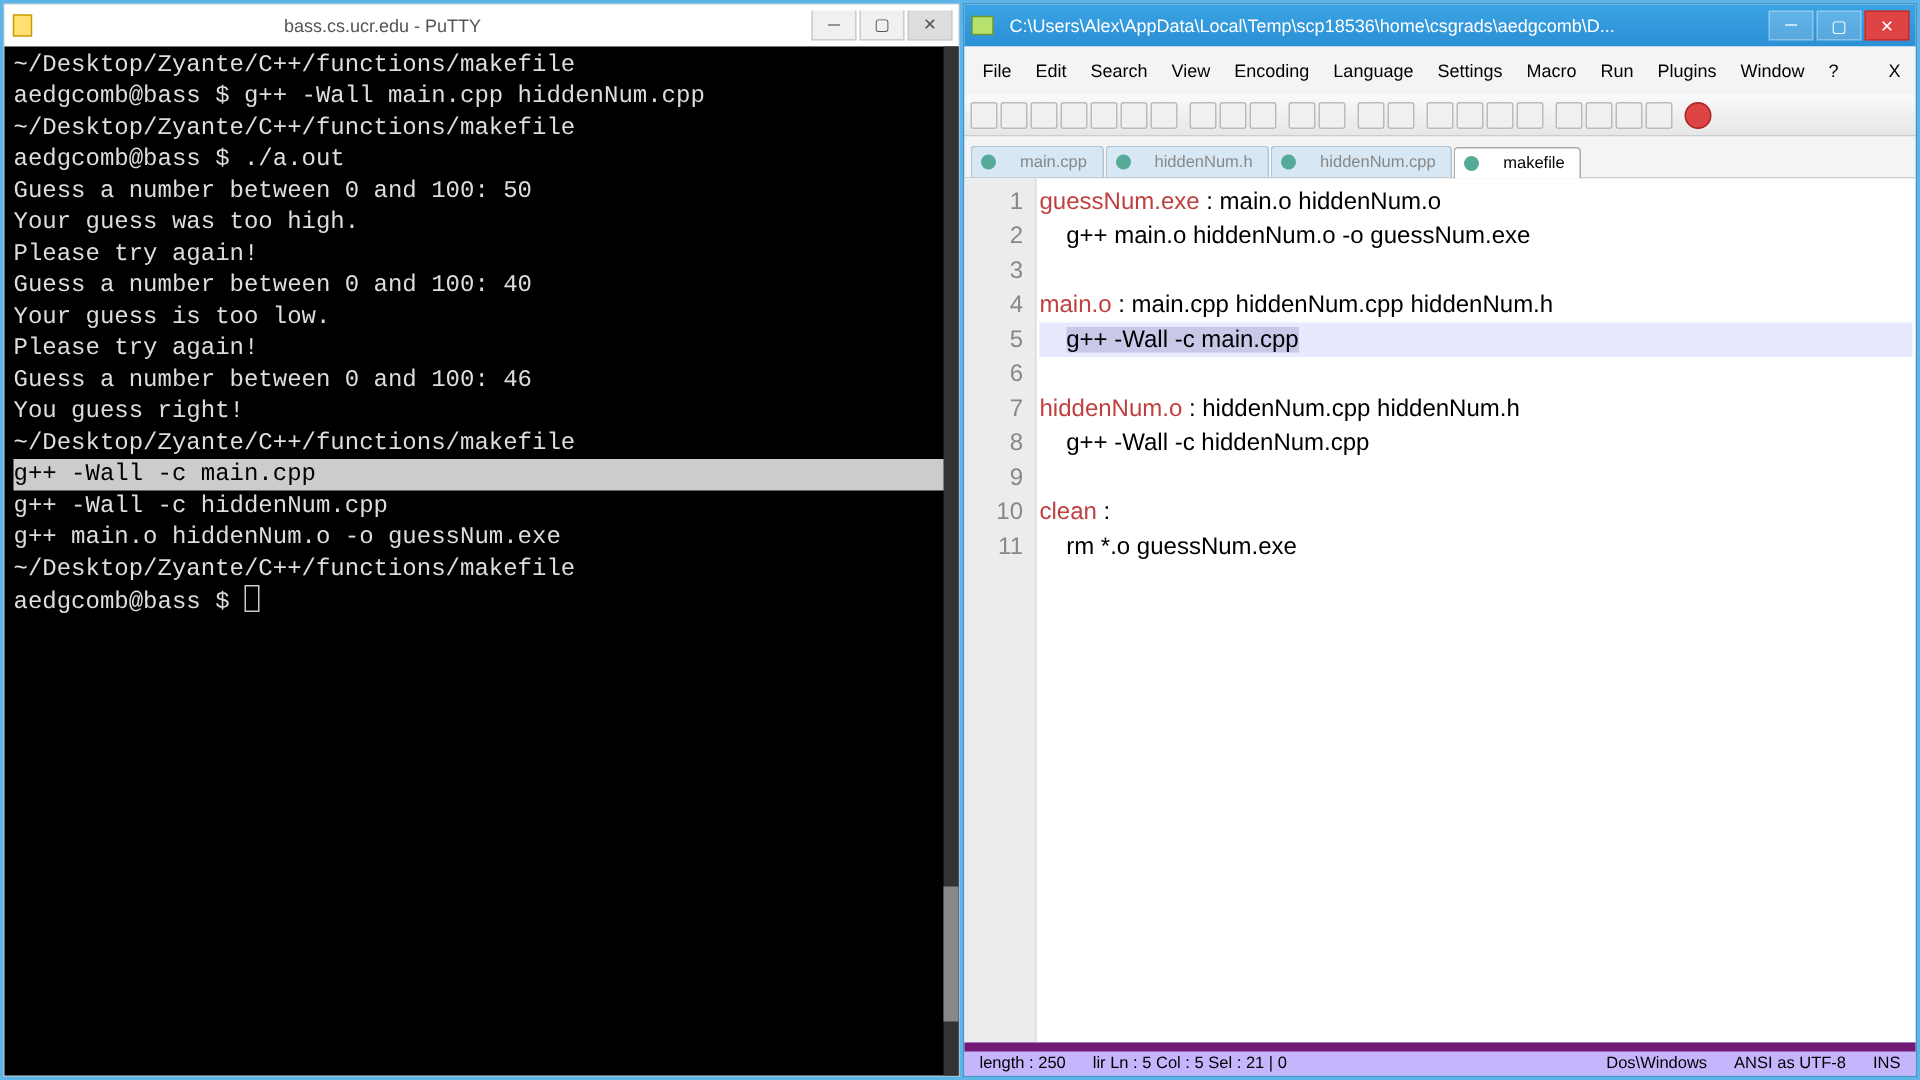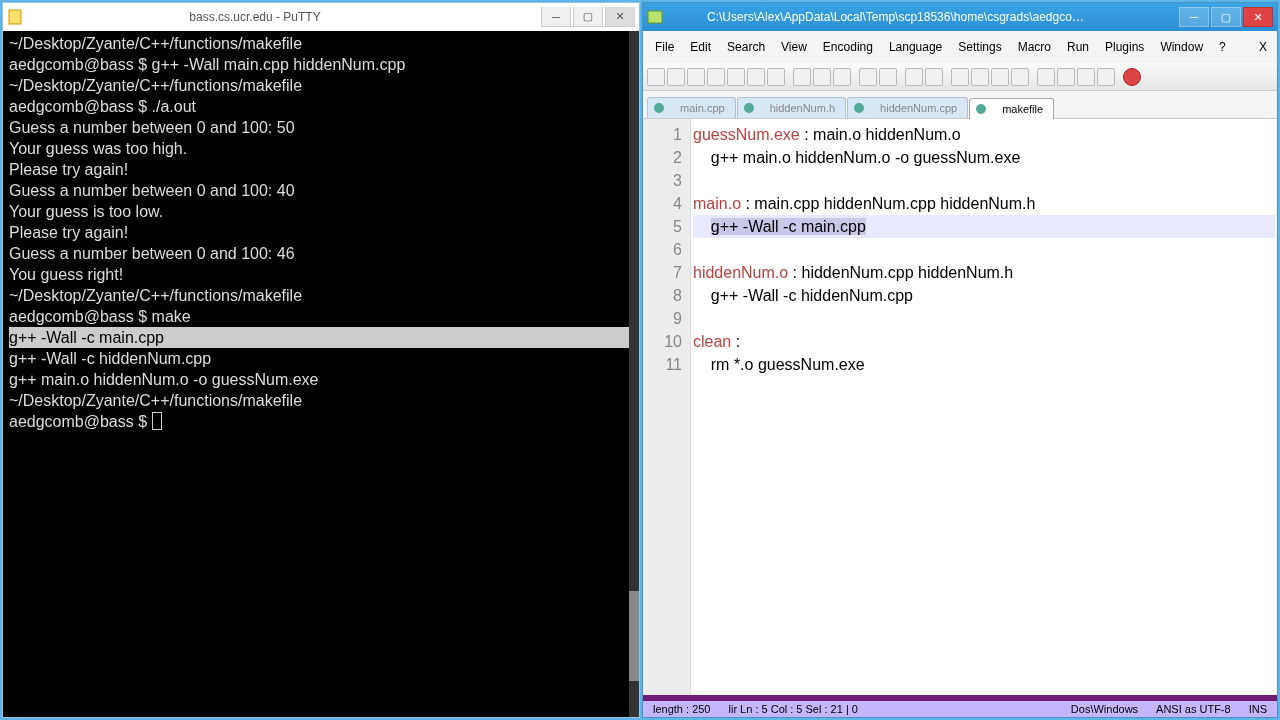--- a/index.html
+++ b/index.html
@@ -2,35 +2,35 @@
 <html><head>
 <meta charset="utf-8">
 <style>
 * { margin: 0; padding: 0; box-sizing: border-box; font-family: "Segoe UI", Tahoma, sans-serif; }
 body { width: 1280px; height: 720px; background: #5bb5e8; overflow: hidden; display: flex; }
 
 .win { display: flex; flex-direction: column; border: 1px solid #4a92c4; }
 .putty-win { width: 638px; height: 716px; margin: 2px 0 2px 2px; background: #cce8f7; border-color: #a0c0d8; }
 .npp-win { width: 636px; height: 716px; margin: 2px 2px 2px 2px; background: #e8f4fc; }
 
-.titlebar { height: 28px; display: flex; align-items: center; padding: 0 4px; font-size: 12px; gap: 34px; }
+.titlebar { height: 28px; display: flex; align-items: center; padding: 0 4px; font-size: 12px; }
 .putty-win .titlebar { background: #fff; color: #555; }
 .npp-win .titlebar { background: linear-gradient(#3ba4e4, #2b8fd4); color: #fff; }
 .tb-icon { width: 16px; height: 16px; margin-right: 6px; display: inline-block; }
 .tb-title { flex: 1; text-align: center; padding-right: 60px; overflow: hidden; text-overflow: ellipsis; white-space: nowrap; }
 .npp-win .tb-title { text-align: left; padding-left: 4px; }
 .tb-btns { display: flex; gap: 2px; }
 .tb-btn { width: 30px; height: 20px; display: flex; align-items: center; justify-content: center; font-size: 11px; background: #fff; border: 1px solid #ccc; border-top: none; cursor: default; }
 .putty-win .tb-btn { background: #f0f0f0; }
 .npp-win .tb-btn { background: rgba(255,255,255,0.2); border: 1px solid rgba(255,255,255,0.3); color: #fff; }
 .npp-win .tb-btn.close { background: #e04343; border-color: #c03030; }
 .tb-btn.inactive-close { background: #ddd; }
 
 .terminal { flex: 1; background: #000; color: #ddd; font-family: "Courier New", monospace; font-size: 16px; line-height: 21px; padding: 2px 6px; position: relative; }
-.term-line { white-space: pre; }
+.term-line { white-space: pre; font-family: Liberation Mono, monospace; }
 .term-line.hl { background: #ccc; color: #000; width: 100%; }
 .term-cursor { display: inline-block; width: 10px; height: 18px; border: 1px solid #ccc; vertical-align: -3px; }
 .term-scroll { position: absolute; right: 0; top: 0; bottom: 0; width: 10px; background: #333; }
 .term-thumb { position: absolute; top: 560px; width: 10px; height: 90px; background: #888; }
 
 .menubar { height: 22px; background: #f4f4f4; display: flex; align-items: center; padding: 16px 4px; font-size: 12px; }
 .menubar span { padding: 2px 8px; cursor: default; }
 .menubar .x { margin-left: auto; padding: 0 6px; }
 
 .toolbar { height: 28px; background: linear-gradient(#fafafa,#e6e6e6); border-bottom: 1px solid #ccc; display: flex; align-items: center; gap: 2px; padding: 0 4px; }
@@ -81,21 +81,20 @@
       <div class="term-line">aedgcomb@bass $ ./a.out</div>
       <div class="term-line">Guess a number between 0 and 100: 50</div>
       <div class="term-line">Your guess was too high.</div>
       <div class="term-line">Please try again!</div>
       <div class="term-line">Guess a number between 0 and 100: 40</div>
       <div class="term-line">Your guess is too low.</div>
       <div class="term-line">Please try again!</div>
       <div class="term-line">Guess a number between 0 and 100: 46</div>
       <div class="term-line">You guess right!</div>
       <div class="term-line">~/Desktop/Zyante/C++/functions/makefile</div>
-      <div class="term-line">aedgcomb@bass $ make</div>
       <div class="term-line hl">g++ -Wall -c main.cpp</div>
       <div class="term-line">g++ -Wall -c hiddenNum.cpp</div>
       <div class="term-line">g++ main.o hiddenNum.o -o guessNum.exe</div>
       <div class="term-line">~/Desktop/Zyante/C++/functions/makefile</div>
       <div class="term-line">aedgcomb@bass $ <span class="term-cursor"></span></div>
       <div class="term-scroll">
         <div class="term-thumb"></div>
       </div>
   </div>
 </div>

